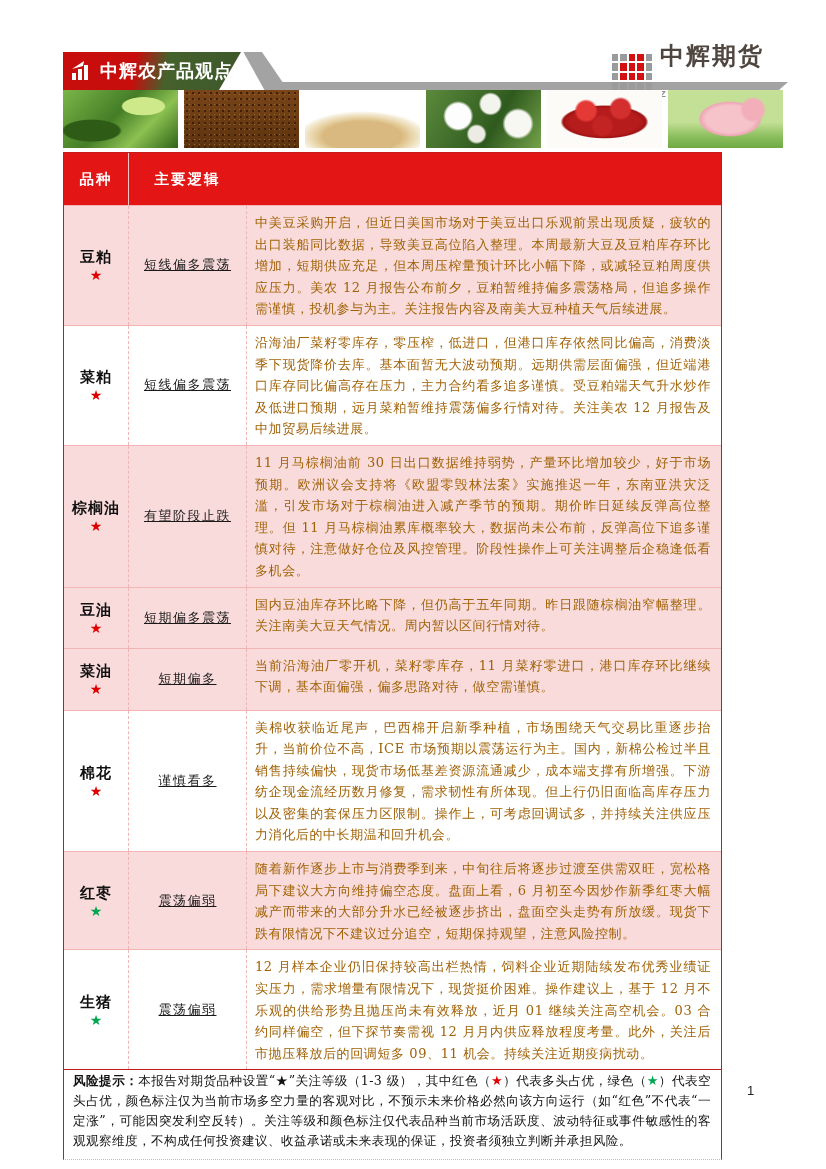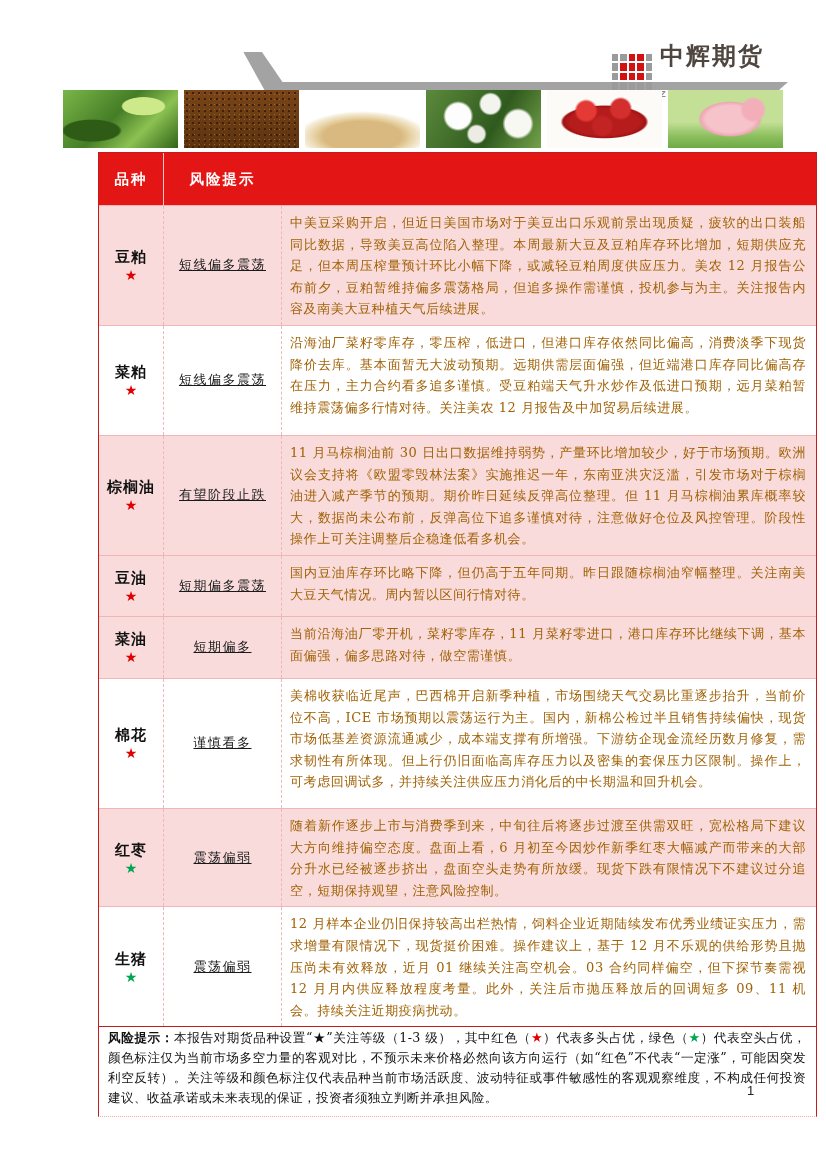--- a/index.html
+++ b/index.html
@@ -57,22 +57,22 @@
       radial-gradient(circle at 64% 32%,#d32f2f 0 11%,transparent 14%),
       radial-gradient(circle at 48% 62%,#c22323 0 13%,transparent 16%),
       radial-gradient(ellipse 58% 44% at 50% 55%,#b71c1c 0 52%,#9f1414 62%,transparent 66%),
       #fdfbf7; }
   .p-piglet { background:
       radial-gradient(circle at 74% 34%,#f2aeb9 0 11%,transparent 14%),
       radial-gradient(ellipse 36% 40% at 54% 50%,#f6c3cb 0 58%,#eda8b4 72%,transparent 77%),
       linear-gradient(#c4e096 0 55%,#8cbf5e 80%,#6faa45 100%); }
 
   
-  .vtable { position:absolute; left:63px; top:152px; width:719px; box-sizing:border-box;
-            border:1px solid #c41b1b; border-bottom:1px dotted #f0a8a8; background:#ffffff;margin-left:35px; }
+  .vtable { position:absolute; left:63px; top:152px; width:659px; box-sizing:border-box;
+            border:1px solid #c41b1b; border-bottom:1px dotted #f0a8a8; background:#ffffff; }
   .thead { display:grid; grid-template-columns:64px 118px 1fr; background:#e31515; height:52px; }
   .th { color:#ffffff; font-family:"Liberation Sans", sans-serif; font-weight:bold; font-size:14.5px;
         display:flex; align-items:center; justify-content:center; letter-spacing:2px; }
   .th2,.th3 { border-left:1px solid rgba(255,255,255,0.75); }
 
   .trow { display:grid; grid-template-columns:64px 118px 1fr; border-top:1px solid #f2b4b4;
           background:#ffffff; box-sizing:border-box; }
   .trow.bg-pink { background:#f9dbdb; }
   .td1 { display:flex; flex-direction:column; align-items:center; justify-content:center; gap:1px; }
   .variety { font-weight:bold; font-size:15px; color:#111111; letter-spacing:1px; }
@@ -92,20 +92,29 @@
   .risk .star-red,.risk .star-green { font-size:13px; }
 
   .pagenum { position:absolute; left:747px; top:1083px; font-size:13px; color:#222222;
              font-family:"Liberation Sans", sans-serif; }
 </style>
 </head>
 <body>
 
 <div class="page">
 
+  <div class="banner">
+    <svg class="chart-icon" width="24" height="22" viewBox="0 0 24 22">
+      <rect x="2" y="13" width="4" height="7" fill="#ffffff"></rect>
+      <rect x="8" y="9" width="4" height="11" fill="#ffffff"></rect>
+      <rect x="14" y="5" width="4" height="15" fill="#ffffff"></rect>
+      <path d="M2 9 L14 1 L13 6 Z" fill="#ffffff"></path>
+    </svg>
+    <span class="banner-title">中辉农产品观点</span>
+  </div>
   <div class="stripe-diag"></div>
   <div class="stripe-horiz"></div>
 
   <div class="logo">
     <div class="logo-mark" id="logo-mark">
         <span></span>
         <span></span>
         <span class="red"></span>
         <span class="red"></span>
         <span></span>
@@ -136,21 +145,21 @@
       <div class="photo p-soybean-meal"></div>
       <div class="photo p-rice-bran"></div>
       <div class="photo p-cotton"></div>
       <div class="photo p-red-dates"></div>
       <div class="photo p-piglet"></div>
     </div>
 
   <div class="vtable">
     <div class="thead">
       <div class="th th1">品种</div>
-      <div class="th th3">风险提示</div>
+      <div class="th th3">主要逻辑</div>
     </div>
     <div id="rows">
   <div class="trow bg-pink" style="min-height: 113px;">
     <div class="td1">
       <div class="variety">豆粕</div>
       <div class="star star-red">★</div>
     </div>
     <div class="td2">
             <span class="view">短线偏多震荡</span>
           </div>

